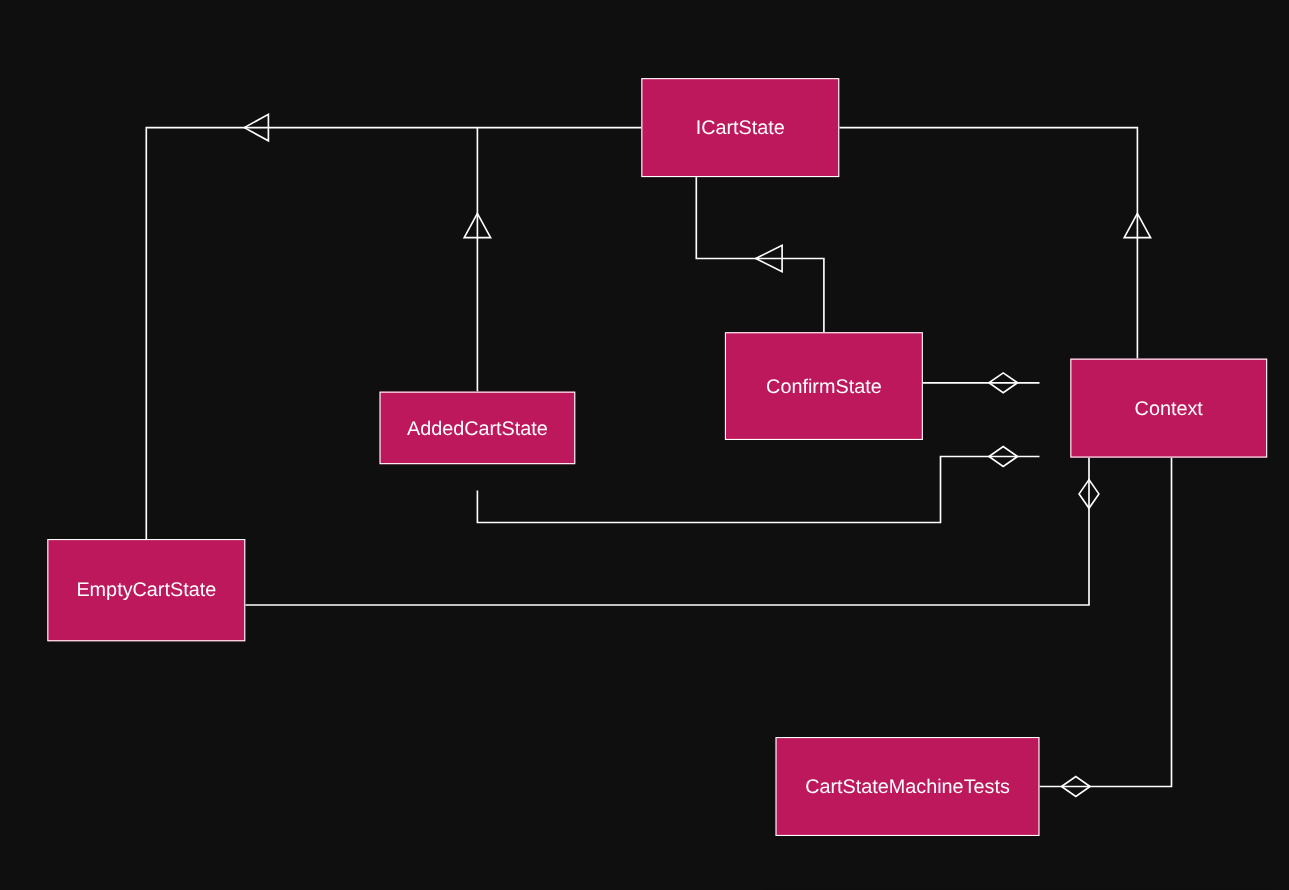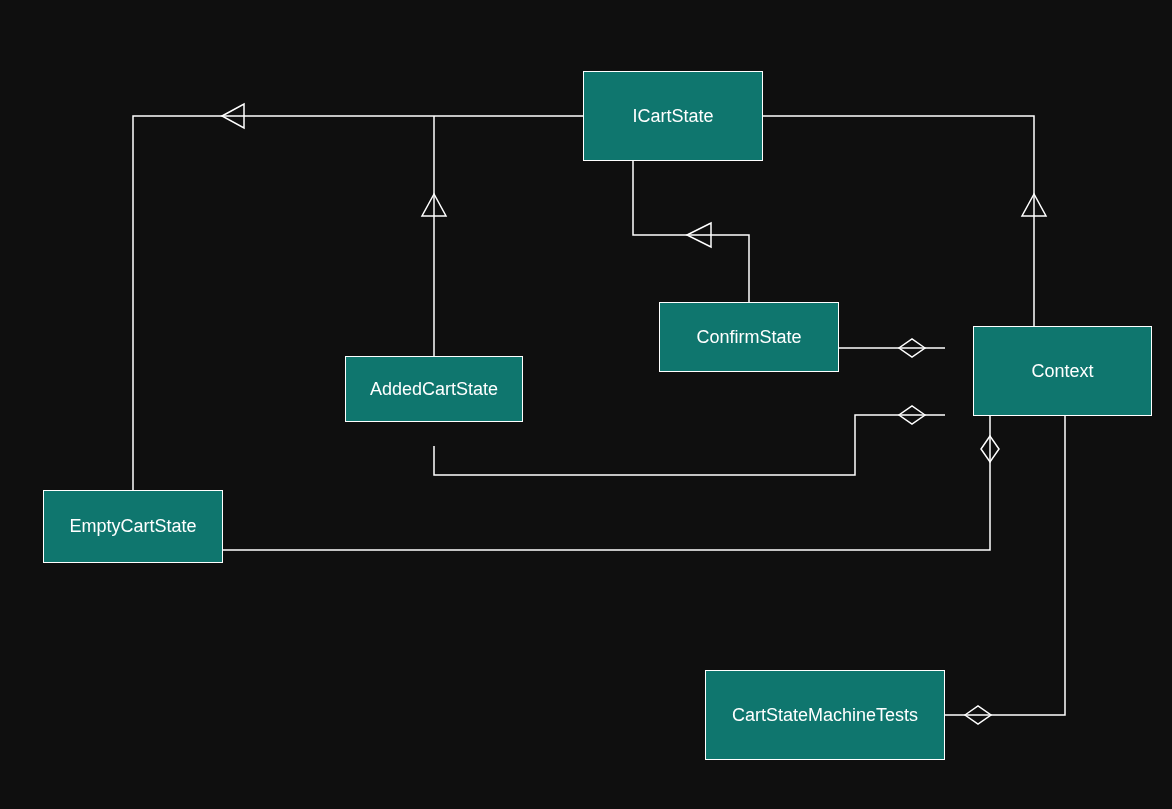--- a/index.html
+++ b/index.html
@@ -13,21 +13,21 @@
     overflow: hidden;
   }
   .canvas {
     position: relative;
     width: 1172px;
     height: 809px;
   }
   .node {
     position: absolute;
     border: 1.5px solid #fff;
-    background: #0f766e;
+    background: #be185d;
     display: flex;
     align-items: center;
     justify-content: center;
     font-size: 18px;
     box-sizing: border-box;
   }
   svg.edges {
     position: absolute;
     left: 0;
     top: 0;
@@ -80,29 +80,29 @@
   </svg>
 
   <div class="node" style="left:583px; top:71px; width:180px; height:90px;">
     <span>ICartState</span>
   </div>
 
   <div class="node" style="left:345px; top:356px; width:178px; height:66px;">
     <span>AddedCartState</span>
   </div>
 
-  <div class="node" style="left:659px; top:302px; width:180px; height:70px;">
+  <div class="node" style="left:659px; top:302px; width:180px; height:98px;">
     <span>ConfirmState</span>
   </div>
 
   <div class="node" style="left:945px; top:326px; width:179px; height:90px;margin-left:28px;">
     <span>Context</span>
   </div>
 
-  <div class="node" style="left:43px; top:490px; width:180px; height:73px;">
+  <div class="node" style="left:43px; top:490px; width:180px; height:93px;">
     <span>EmptyCartState</span>
   </div>
 
   <div class="node" style="left:705px; top:670px; width:240px; height:90px;">
     <span>CartStateMachineTests</span>
   </div>
 
 </div>
 
 </body></html>

